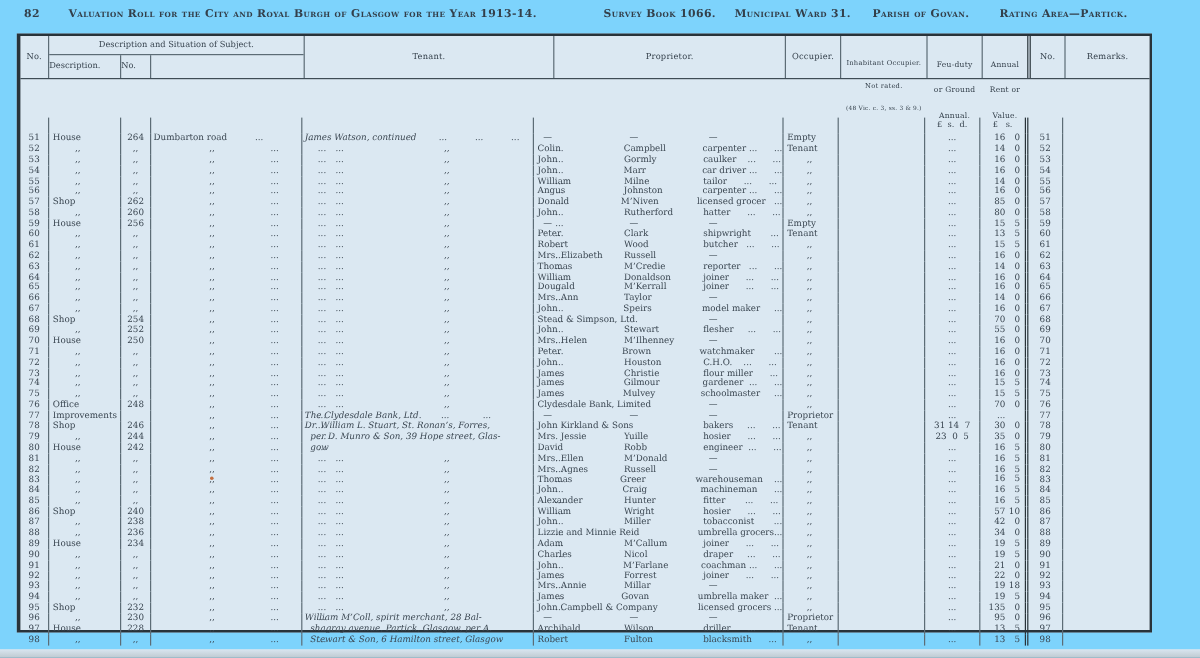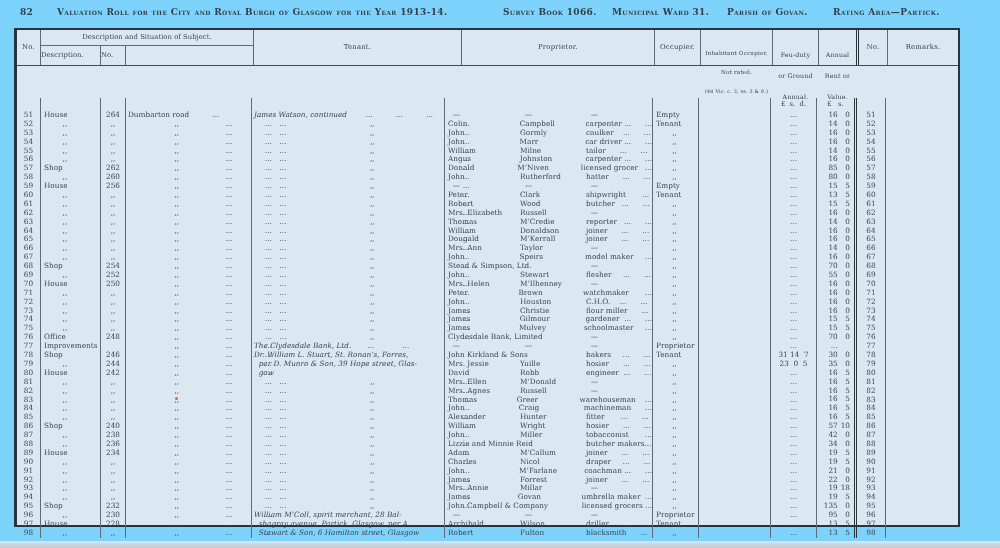--- a/index.html
+++ b/index.html
@@ -639,21 +639,21 @@
           <div class="td w10 crent"><span class="rl">42</span><span class="rs">0</span></div>
           <div class="td w11 tc">87</div>
           <div class="td w12"></div>
         </div>
         <div class="tr flexr">
           <div class="td w1 tc">88</div>
           <div class="td w2 cdesc">        ,,</div>
           <div class="td w3 tc">236</div>
           <div class="td w4 csit">                    ,,                    ...              ...</div>
           <div class="td w5 cprop">           ...                                    ,,                                      ...</div>
-          <div class="td w6 ctenant"><span class="t1">Lizzie and Minnie Reid</span><span class="t2"></span><span class="t3">butcher makers...</span></div>
+          <div class="td w6 ctenant"><span class="t1">Lizzie and Minnie Reid</span><span class="t2"></span><span class="t3">umbrella grocers...</span></div>
           <div class="td w7 cocc">       ,,</div>
           <div class="td w8"></div>
           <div class="td w9 tc">...</div>
           <div class="td w10 crent"><span class="rl">34</span><span class="rs">0</span></div>
           <div class="td w11 tc">88</div>
           <div class="td w12"></div>
         </div>
         <div class="tr flexr">
           <div class="td w1 tc">89</div>
           <div class="td w2 cdesc">House</div>

